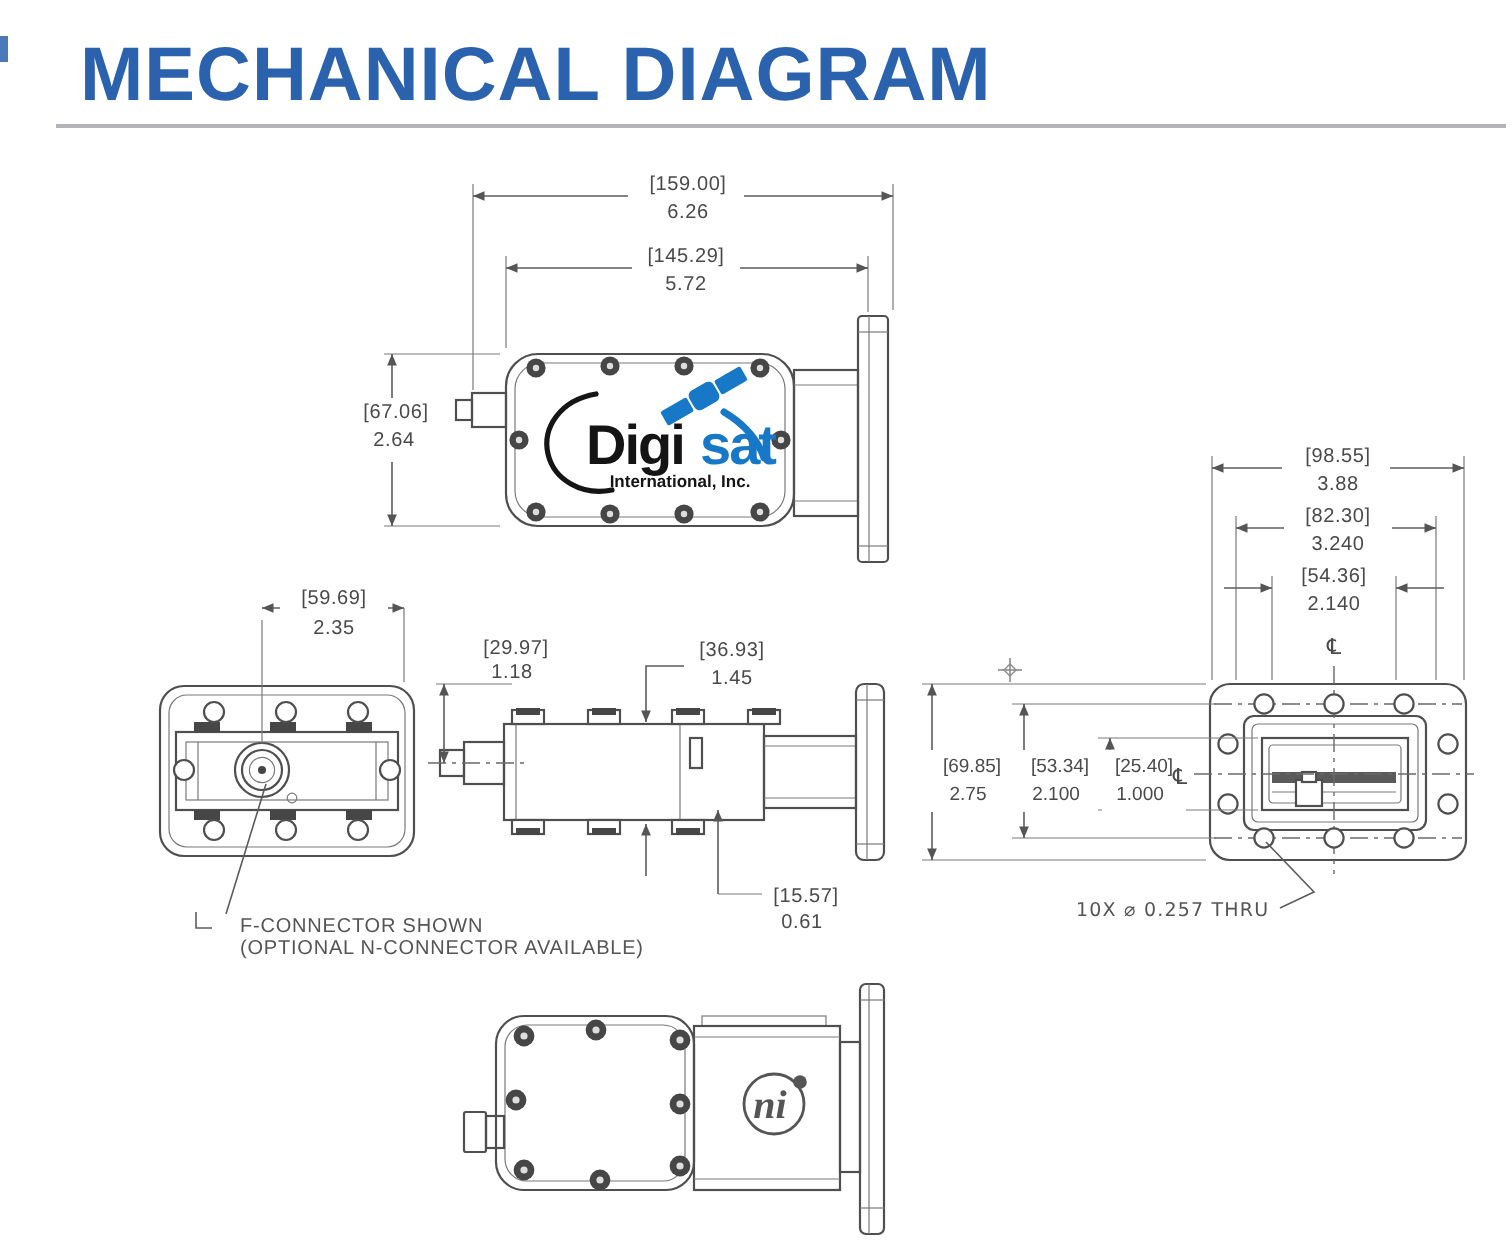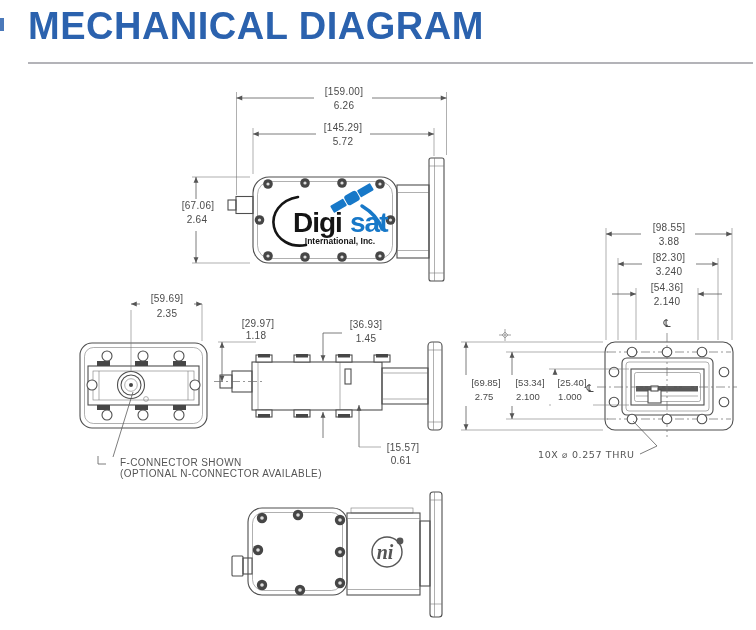--- a/index.html
+++ b/index.html
@@ -1,19 +1,19 @@
 <!DOCTYPE html>
 <html><head>
 <meta charset="utf-8">
 <style>
   html,body{margin:0;padding:0;}
   body{width:756px;height:630px;background:#fff;position:relative;overflow:hidden;
        font-family:"Liberation Sans",sans-serif;}
   .header{position:absolute;left:28px;top:5px;}
-  .header h1{margin:0;font-size:38px;font-weight:bold;color:#2b62ae;letter-spacing:.5px;
+  .header h1{margin:12px;font-size:38px;font-weight:bold;color:#2b62ae;letter-spacing:.5px;
              font-family:"Liberation Sans",sans-serif;}
   .rule{position:absolute;left:28px;width:725px;top:62px;height:2px;background:#b3b3b8;}
   .artifact{position:absolute;left:0;top:18px;width:4px;height:13px;background:#2b62ae;opacity:.85;}
   svg.drawing{position:absolute;left:0;top:0;}
 
   .ln{fill:none;stroke:#4f4f4f;stroke-width:1.1;}
   .tn{fill:none;stroke:#7a7a7a;stroke-width:.6;}
   .dm{fill:none;stroke:#5c5c5c;stroke-width:.8;}
   .cl{fill:none;stroke:#6a6a6a;stroke-width:.7;stroke-dasharray:9 3 2 3;}
   .wf{fill:#fff;stroke:#4f4f4f;stroke-width:1.1;}

